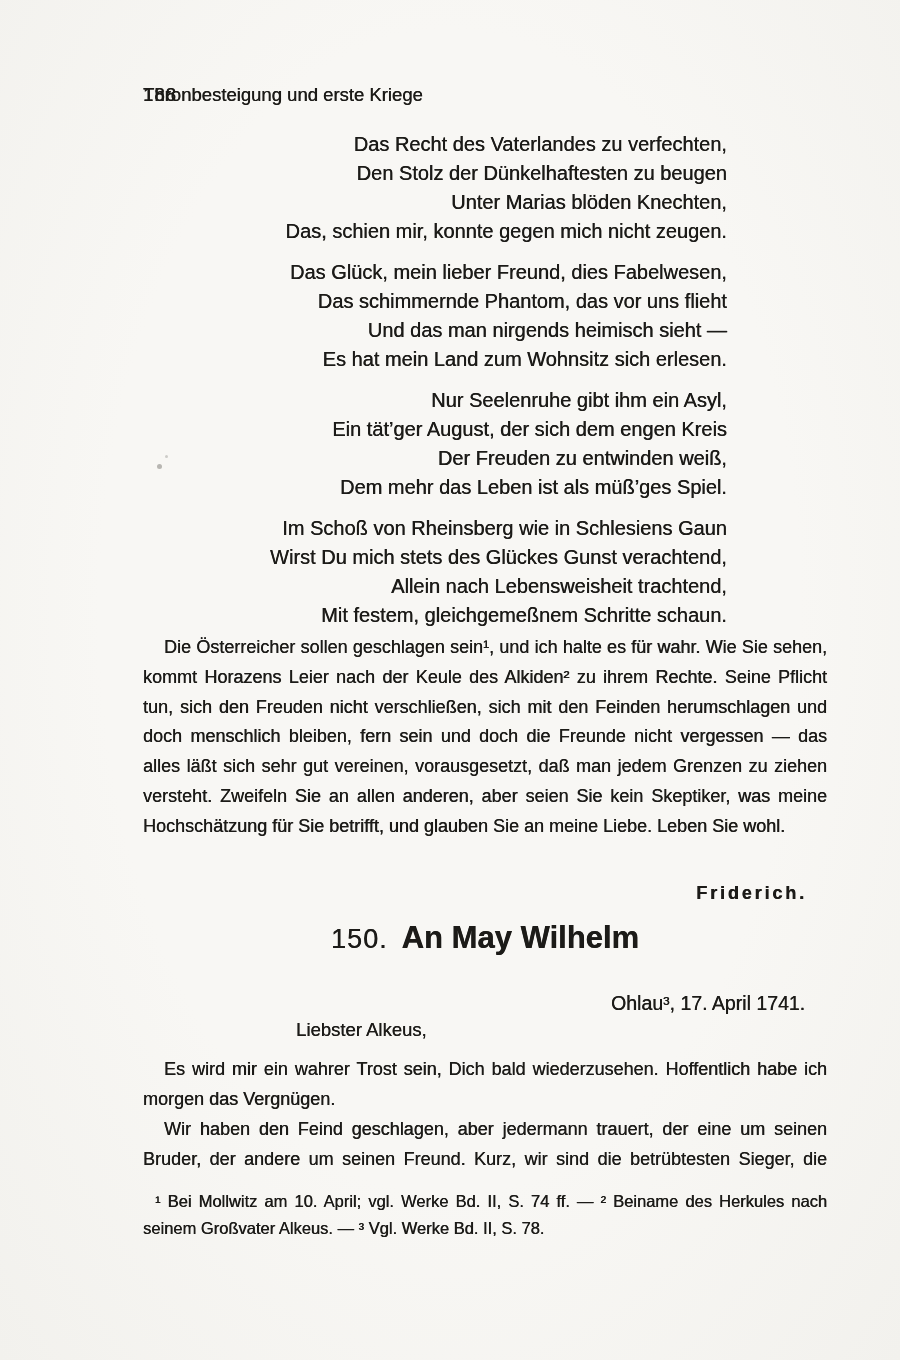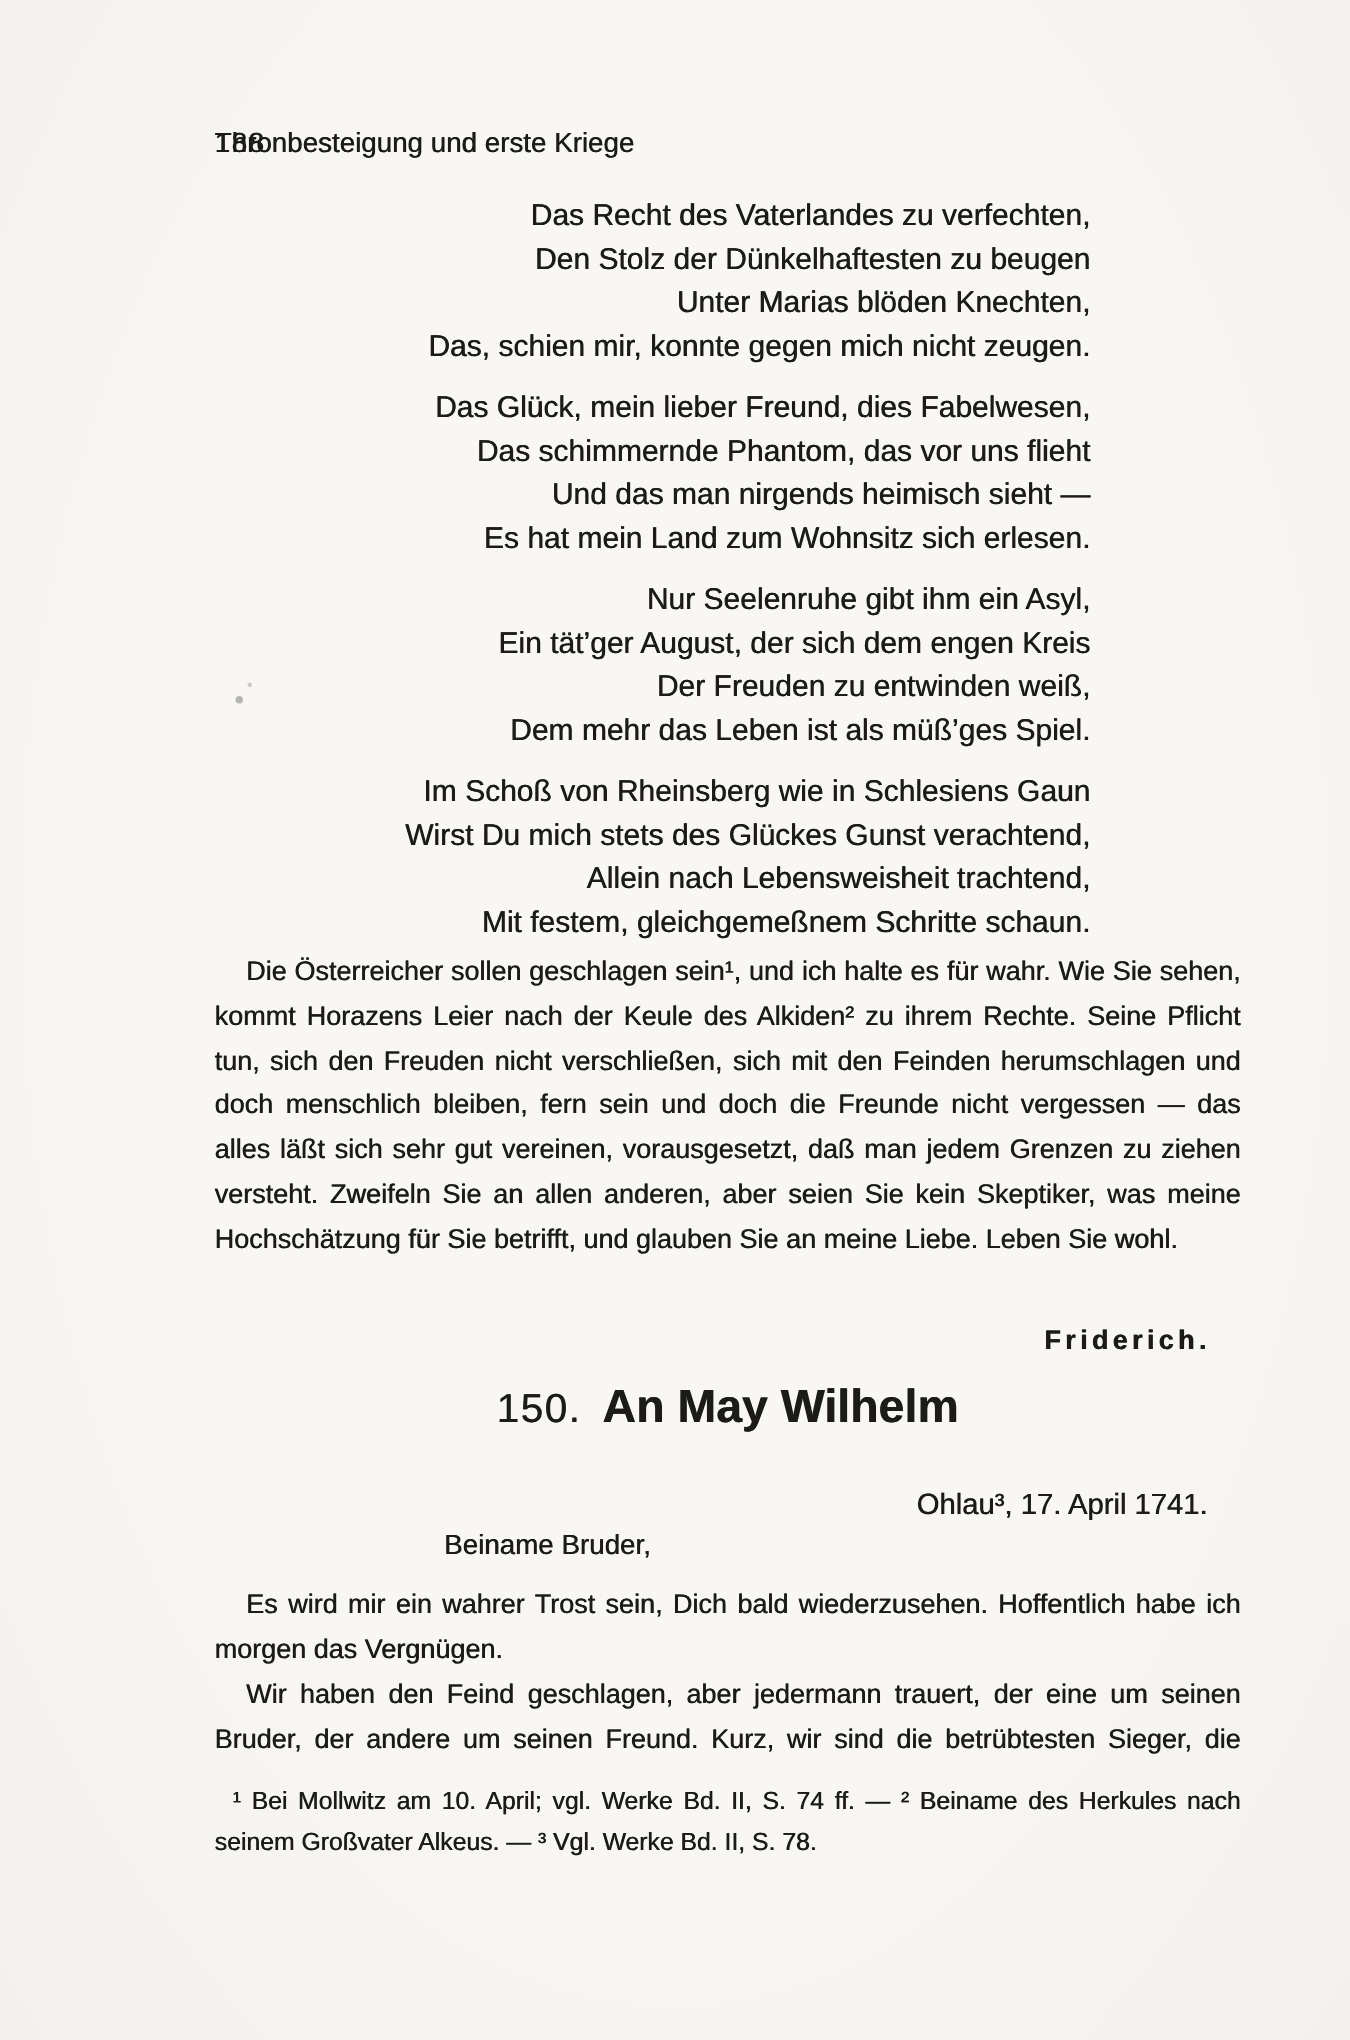--- a/index.html
+++ b/index.html
@@ -164,20 +164,20 @@
   <p class="body149 ink">Die Österreicher sollen geschlagen sein¹, und ich halte es für wahr. Wie Sie sehen, kommt Horazens Leier nach der Keule des Alkiden² zu ihrem Rechte. Seine Pflicht tun, sich den Freuden nicht verschließen, sich mit den Feinden herumschlagen und doch menschlich bleiben, fern sein und doch die Freunde nicht vergessen — das alles läßt sich sehr gut vereinen, vorausgesetzt, daß man jedem Grenzen zu ziehen versteht. Zweifeln Sie an allen anderen, aber seien Sie kein Skeptiker, was meine Hochschätzung für Sie betrifft, und glauben Sie an meine Liebe. Leben Sie wohl.</p>
 
   <div class="signature ink">Friderich.</div>
 
   <h2 class="heading ink">
     <span class="hnum">150.</span><span class="htitle">An May Wilhelm</span>
   </h2>
 
   <div class="dateline ink">Ohlau³, 17. April 1741.</div>
 
-  <div class="salutation ink">Beiname Bruder,</div>
+  <div class="salutation ink">Liebster Alkeus,</div>
 
   <p class="para para1 ink">Es wird mir ein wahrer Trost sein, Dich bald wiederzusehen. Hoffentlich habe ich morgen das Vergnügen.</p>
   <p class="para para2 ink">Wir haben den Feind geschlagen, aber jedermann trauert, der eine um seinen Bruder, der andere um seinen Freund. Kurz, wir sind die betrübtesten Sieger, die</p>
 
   <p class="footnotes ink">¹ Bei Mollwitz am 10. April; vgl. Werke Bd. II, S. 74 ff. — ² Beiname des Herkules nach seinem Großvater Alkeus. — ³ Vgl. Werke Bd. II, S. 78.</p>
 
 </div>
 
 </body></html>

